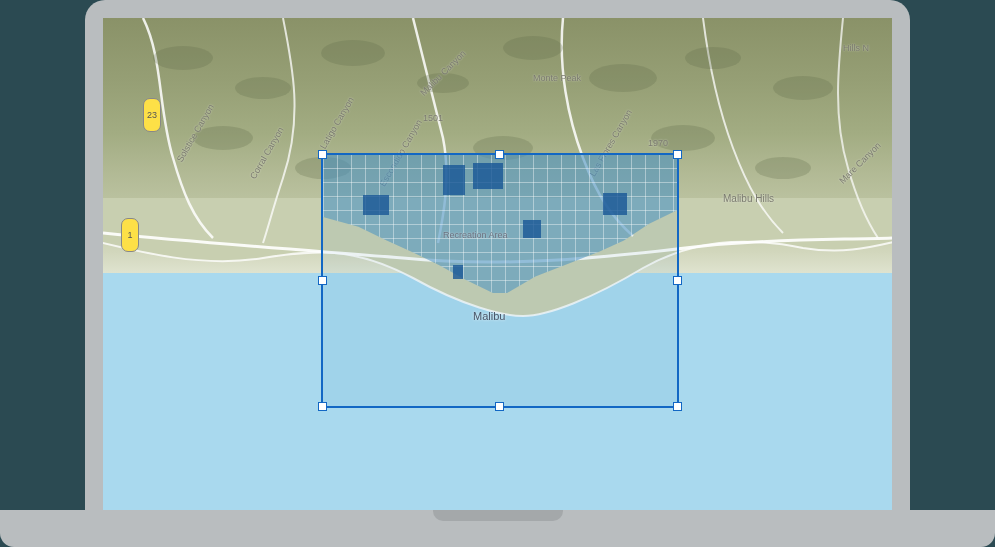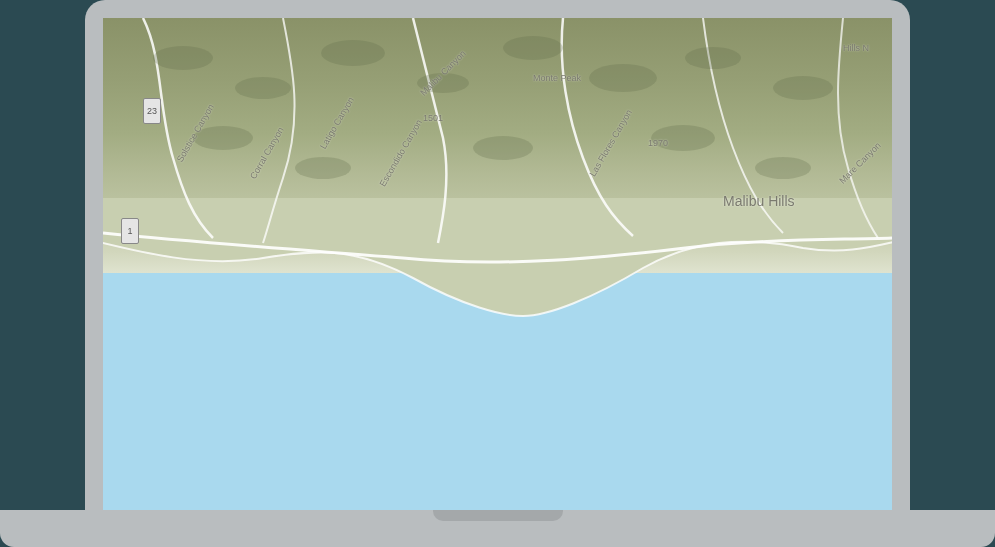--- a/index.html
+++ b/index.html
@@ -85,24 +85,24 @@
       font-size: 9px;
       white-space: nowrap;
       text-shadow: 0 0 2px rgba(255,255,255,0.6);
       pointer-events: none;
     }
     .place-label.tilt-45 { transform: rotate(-45deg); }
     .place-label.tilt-60 { transform: rotate(-60deg); }
     
     .route-shield {
       position: absolute;
-      width: 18px; height: 26px;
-      background: #e5e5e5;
+      width: 18px; height: 34px;
+      background: #fde047;
       border: 1px solid #888;
-      border-radius: 2px;
+      border-radius: 7px;
       font-size: 9px;
       color: #555;
       display: flex;
       align-items: center;
       justify-content: center;
     }
     
     .selection-rect {
       position: absolute;
       border: 2px solid #1267c4;
@@ -202,24 +202,45 @@
           <span>1</span>
         </div>
 
       <div class="place-label tilt-60" style="top:110px;left:60px">Solstice Canyon</div>
       <div class="place-label tilt-60" style="top:130px;left:135px">Corral Canyon</div>
       <div class="place-label tilt-60" style="top:100px;left:205px">Latigo Canyon</div>
       <div class="place-label tilt-45" style="top:50px;left:310px">Malibu Canyon</div>
       <div class="place-label" style="top:55px;left:430px">Monte Peak</div>
       <div class="place-label" style="top:120px;left:545px">1970</div>
       <div class="place-label" style="top:95px;left:320px">1501</div>
-      <div class="place-label" style="top:175px;left:620px;font-size:14px">Malibu Hills</div>
+      <div class="place-label" style="top:175px;left:620px;font-size:10px">Malibu Hills</div>
       <div class="place-label" style="top:25px;left:740px">Hills N</div>
       <div class="place-label tilt-45" style="top:140px;left:730px">Mare Canyon</div>
       <div class="place-label tilt-60" style="top:120px;left:470px">Las Flores Canyon</div>
       <div class="place-label tilt-60" style="top:130px;left:260px">Escondido Canyon</div>
 
+      <div class="selection-rect" style="left:218px; top:135px; width:358px; height:255px;">
+        <div class="parcels"></div>
+        <div class="parcel-dark" style="top:10px;left:120px;width:22px;height:30px"></div>
+        <div class="parcel-dark" style="top:8px;left:150px;width:30px;height:26px"></div>
+        <div class="parcel-dark" style="top:40px;left:40px;width:26px;height:20px"></div>
+        <div class="parcel-dark" style="top:65px;left:200px;width:18px;height:18px"></div>
+        <div class="parcel-dark" style="top:110px;left:130px;width:10px;height:14px"></div>
+        <div class="parcel-dark" style="top:38px;left:280px;width:24px;height:22px"></div>
+
+        <div class="place-label" style="top:75px;left:120px;color:#6b7280">Recreation Area</div>
+        <div class="city-label" style="top:155px;left:150px">Malibu</div>
+
+        <div class="handle h-tl"></div>
+        <div class="handle h-tm"></div>
+        <div class="handle h-tr"></div>
+        <div class="handle h-ml"></div>
+        <div class="handle h-mr"></div>
+        <div class="handle h-bl"></div>
+        <div class="handle h-bm"></div>
+        <div class="handle h-br"></div>
+      </div>
 
     </div>
   </div>
   <div class="laptop-base"></div>
   <div class="laptop-notch"></div>
 </div>
 
 </body></html>

